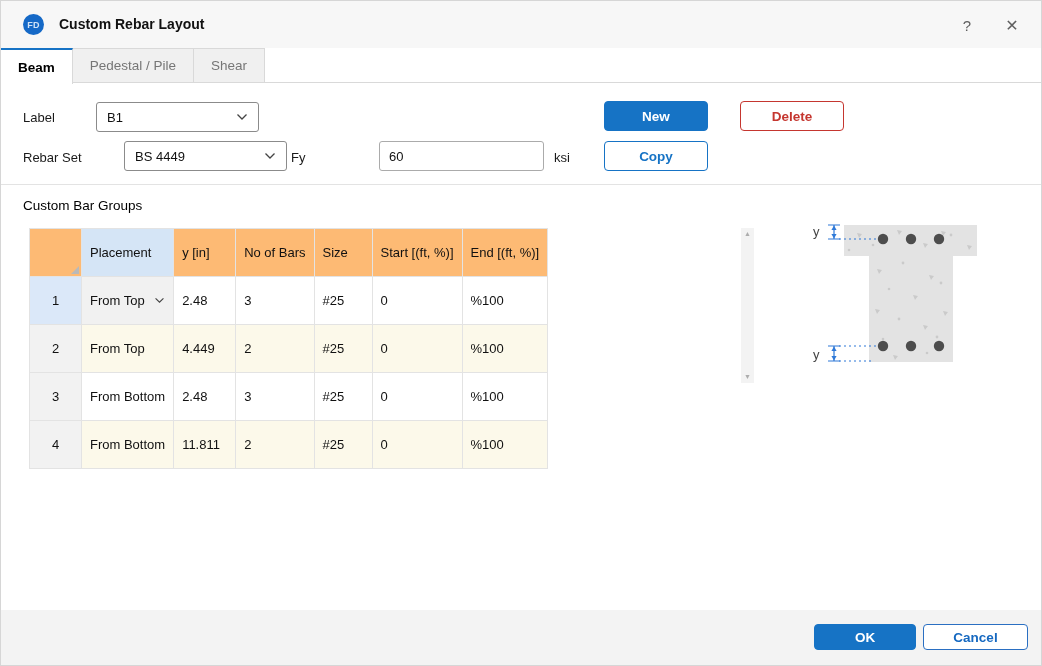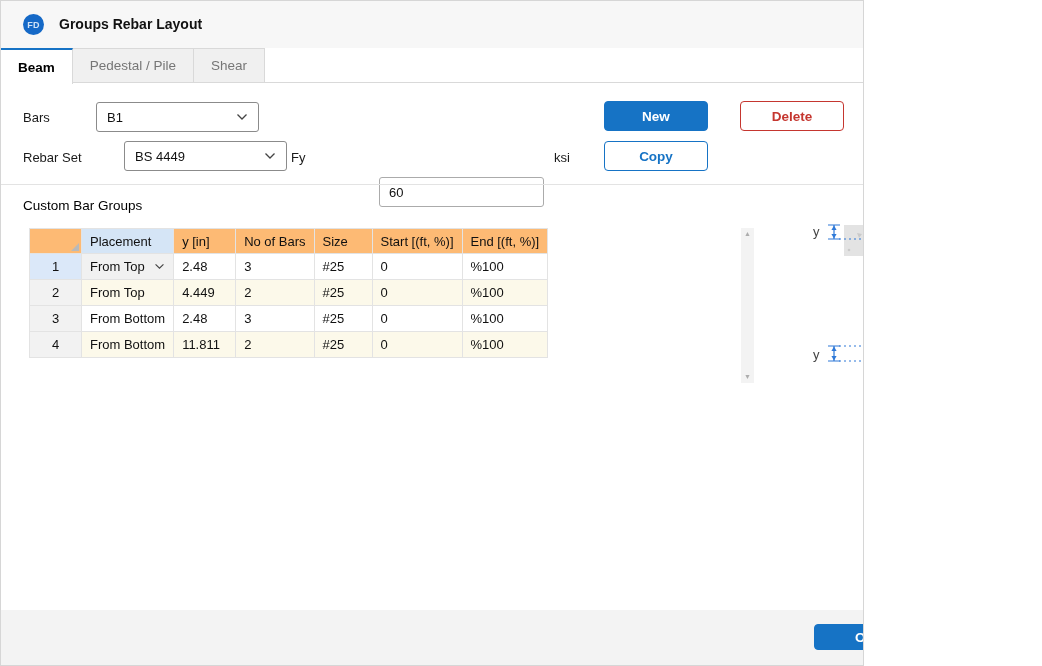--- a/index.html
+++ b/index.html
@@ -1,16 +1,16 @@
 <!DOCTYPE html>
 <html><head>
 <meta charset="utf-8">
 <style>
   html,body{margin:0;padding:0;background:#ffffff;font-family:"Liberation Sans",sans-serif;}
-  .window{position:relative;width:864px;height:666px;background:#fff;overflow:hidden;border:1px solid #d6d6d6;box-sizing:border-box;}
+  .window{position:relative;width:1042px;height:666px;background:#fff;overflow:hidden;border:1px solid #d6d6d6;box-sizing:border-box;}
 
   
   .titlebar{position:absolute;left:0;top:0;width:1042px;height:47px;background:#f7f7f7;}
   .app-icon{position:absolute;left:22px;top:13px;width:21px;height:21px;border-radius:50%;background:#1569c7;
             display:flex;align-items:center;justify-content:center;font-size:9px;font-weight:bold;color:#cfe2f7;letter-spacing:.3px;}
   .dlg-title{position:absolute;left:58px;top:15px;font-size:14px;font-weight:600;color:#111;}
   .help-btn,.close-btn{position:absolute;top:11px;width:32px;height:26px;display:flex;align-items:center;justify-content:center;
             color:#5f5f5f;background:transparent;border:none;cursor:default;font-family:inherit;}
   .help-btn{left:950px;font-size:15px;}
   .close-btn{left:995px;font-size:16px;}
@@ -19,31 +19,31 @@
   .tabstrip{position:absolute;left:0;top:47px;width:1042px;height:35px;display:flex;border-bottom:1px solid #d9d9d9;box-sizing:border-box;background:#fff;}
   .tab{height:35px;box-sizing:border-box;font-size:13.5px;display:flex;align-items:center;padding:12px 17px;cursor:default;}
   .tab.active{background:#fff;border-top:2px solid #1673c5;border-right:1px solid #d9d9d9;color:#000;font-weight:600;height:36px;}
   .tab.inactive{background:#f0f0f0;border:1px solid #d9d9d9;border-left:none;color:#767676;}
 
   
   .flabel{position:absolute;font-size:13px;color:#1a1a1a;}
   .combo{position:absolute;width:163px;height:30px;border:1px solid #8b8b8b;border-radius:3px;background:#fff;box-sizing:border-box;
          display:flex;align-items:center;justify-content:space-between;padding:0 10px;font-size:13px;color:#111;}
   .textbox{position:absolute;width:165px;height:30px;border:1px solid #ababab;border-radius:3px;background:#fff;box-sizing:border-box;
-         padding:0 9px;font-size:13px;color:#111;font-family:inherit;outline:none;margin-top:36px;}
+         padding:0 9px;font-size:13px;color:#111;font-family:inherit;outline:none;}
   .btn{position:absolute;width:104px;height:30px;border-radius:4px;font-size:13.5px;font-family:inherit;cursor:default;box-sizing:border-box;}
   .btn.primary{background:#1673c5;border:1px solid #1673c5;color:#fff;font-weight:600;}
   .btn.outline-blue{background:#fff;border:1px solid #1673c5;color:#1673c5;font-weight:600;text-align:center;}
   .btn.outline-red{background:#fff;border:1px solid #c5362f;color:#c5362f;font-weight:600;}
   .divider{position:absolute;left:0;top:183px;width:1042px;height:1px;background:#e3e3e3;}
 
   
   .section-title{position:absolute;left:22px;top:197px;font-size:13.5px;color:#000;}
   table.grid{position:absolute;left:28px;top:227px;border-collapse:collapse;font-size:13px;color:#111;table-layout:fixed;}
-  .grid th,.grid td{border:1px solid #e3e3e3;padding:4px 8px;height:26px;box-sizing:border-box;text-align:left;font-weight:400;white-space:nowrap;overflow:hidden;}
+  .grid th,.grid td{border:1px solid #e3e3e3;padding:16px 8px;height:26px;box-sizing:border-box;text-align:left;font-weight:400;white-space:nowrap;overflow:hidden;}
   .grid th{background:#fdba74;height:25px;}
   .grid th.sel{background:#d5e5f6;}
   .grid th.rnh{position:relative;}
   .corner-tri{position:absolute;right:2px;bottom:2px;width:0;height:0;border-left:8px solid transparent;border-bottom:8px solid #b9b9b9;}
   .grid td.rn{background:#f2f2f2;text-align:center;padding:0;}
   .grid tr.selrow td.rn{background:#dbe8f9;}
   .grid td.cream{background:#fcf9ea;}
   .grid td.editor{background:#f1f1f1;}
   .cellflex{display:flex;align-items:center;justify-content:space-between;}
   .chev svg{display:block;}
@@ -61,32 +61,32 @@
 </style>
 </head>
 <body>
 
 <div class="window">
 
   <div class="titlebar">
     <div class="app-icon">
         <span>FD</span>
       </div>
-    <div class="dlg-title">Groups Rebar Layout</div>
+    <div class="dlg-title">Custom Rebar Layout</div>
     <button class="help-btn">?</button>
     <button class="close-btn">✕</button>
   </div>
 
   <div class="tabstrip">
     <div class="tab active">Beam</div>
     <div class="tab inactive">Pedestal / Pile</div>
     <div class="tab inactive">Shear</div>
   </div>
 
-  <span class="flabel" style="left:22px;top:109px;">Bars</span>
+  <span class="flabel" style="left:22px;top:109px;">Label</span>
   <div class="combo" style="left:95px;top:101px;">
     <span>B1</span>
     <span class="chev">
       <svg width="12" height="8" viewBox="0 0 12 8">
           <path d="M1.5 1.5 L6 6 L10.5 1.5" stroke="#444" stroke-width="1.3" fill="none"></path>
         </svg>
     </span>
   </div>
 
   <span class="flabel" style="left:22px;top:149px;">Rebar Set</span>

